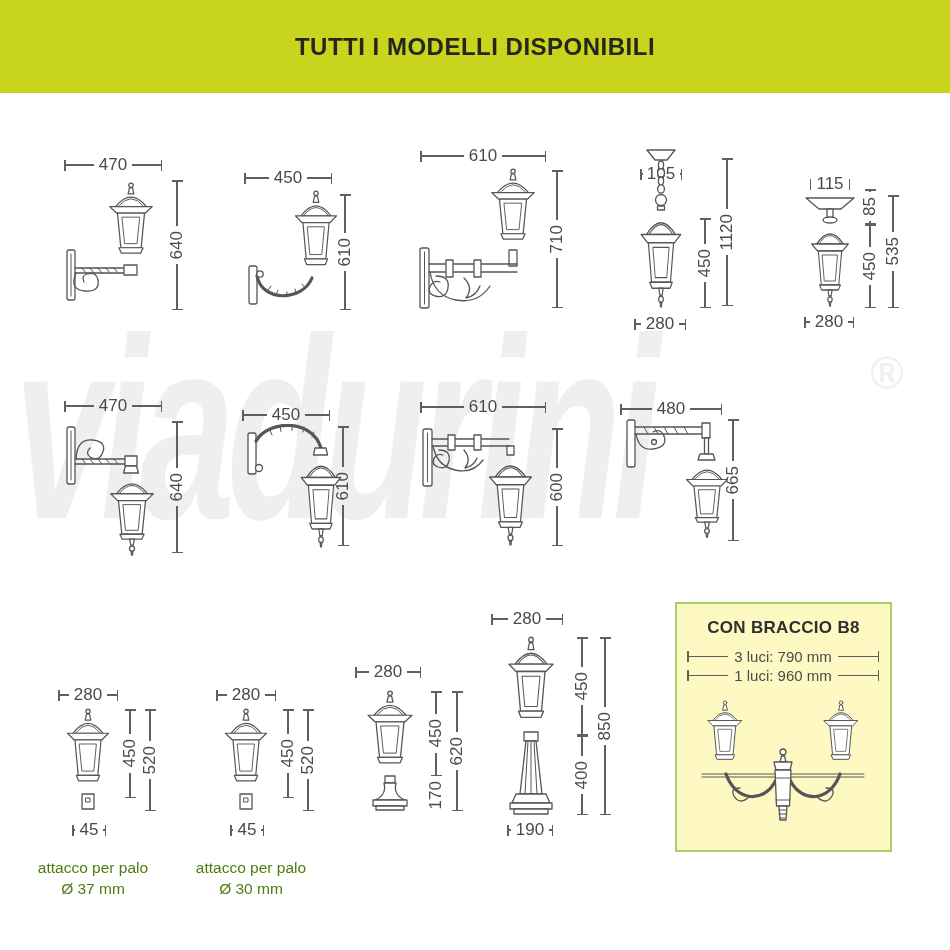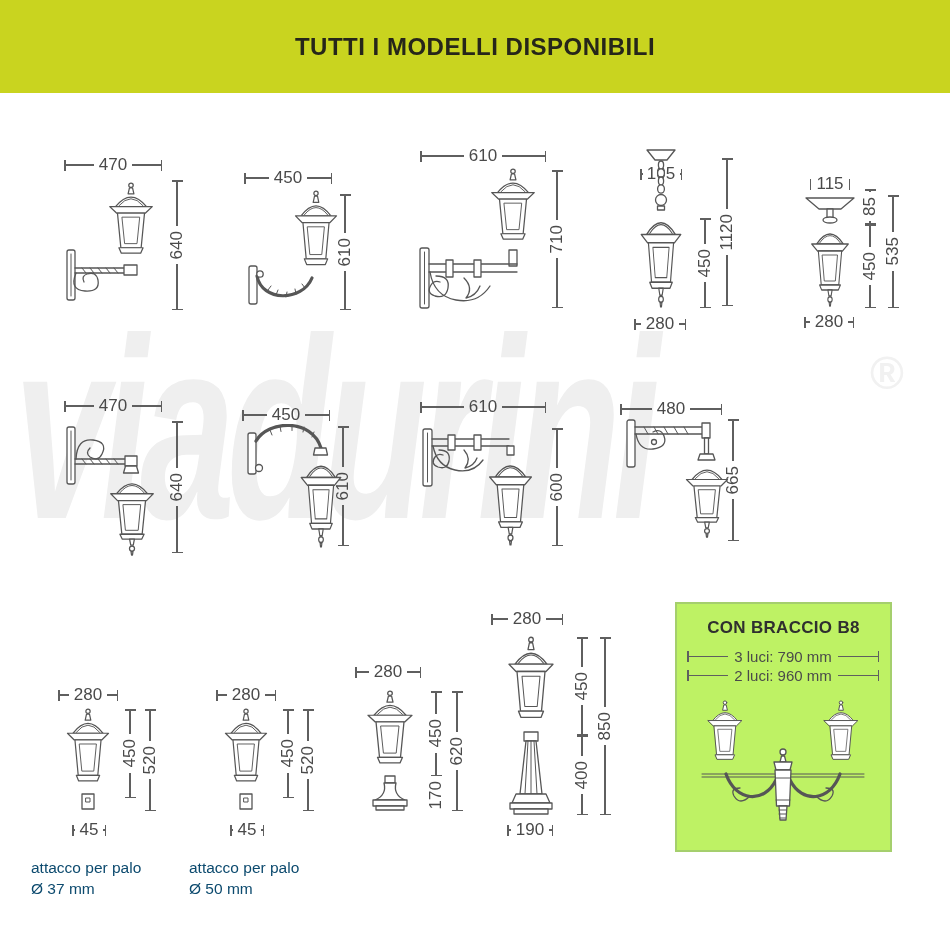--- a/index.html
+++ b/index.html
@@ -21,25 +21,25 @@
   
   .fig-svg{position:absolute;z-index:2;}
   .hdim{position:absolute;display:flex;align-items:center;z-index:2;color:#4a4a4a;}
   .hdim i{display:block;width:1.5px;height:11px;background:#5f5f5f;}
   .hdim b{display:block;flex:1;height:1.2px;background:#5f5f5f;}
   .hdim span{font-weight:normal;font-size:17px;padding:0 5px;white-space:nowrap;}
   .vdim{position:absolute;display:flex;flex-direction:column;align-items:center;width:18px;z-index:2;color:#4a4a4a;}
   .vdim i{display:block;height:1.5px;width:11px;background:#5f5f5f;}
   .vdim b{display:block;flex:1;width:1.2px;background:#5f5f5f;}
   .vdim span{writing-mode:vertical-rl;transform:rotate(180deg);font-size:17px;padding:5px 0;white-space:nowrap;}
-  .cap{position:absolute;z-index:2;text-align:left;font-size:15.5px;color:#0c4a6e;line-height:1.35;}
+  .cap{position:absolute;z-index:2;text-align:center;font-size:15.5px;color:#4d7c0f;line-height:1.35;}
 
   
   .gbox{position:absolute;left:675px;top:602px;width:213px;height:246px;border:2px solid #a5cf6d;
-        background:#bef264;z-index:2;}
+        background:#fef9c3;z-index:2;}
   .gbox .ttl{position:absolute;top:14px;left:0;width:100%;text-align:center;font-weight:bold;
              font-size:17px;color:#2f2f2f;letter-spacing:.3px;}
   .gbox .hdim span{font-size:15px;padding:0 6px;}
 
   
   .art{stroke:#565656;stroke-width:1.3;fill:none;stroke-linecap:round;stroke-linejoin:round;}
   .art .fw{fill:#fff;}
   .art .thick{stroke-width:3.2;}
 </style>
 </head>
@@ -427,21 +427,21 @@
     </div>
   <svg class="fig-svg" style="left:218px;top:708px;" width="56" height="106" viewBox="0 0 56 106">
     <use href="#lant-up" x="0" y="0" width="56" height="86"></use>
     <g class="art">
         <rect class="fw" x="22" y="86" width="12" height="15"></rect>
         <rect x="26" y="90" width="4" height="4" stroke-width="1"></rect>
       </g>
   </svg>
   <div class="cap" style="left:189px;top:858px;width:124px;">
     <div>attacco per palo</div>
-    <div>Ø 50 mm</div>
+    <div>Ø 30 mm</div>
   </div>
 
   <div class="hdim" style="left:355px;top:662px;width:66px;">
     <i></i>
       <b></b>
       <span>280</span>
       <b></b>
       <i></i>
     </div>
   <div class="vdim" style="left:427px;top:691px;height:85px;">
@@ -527,21 +527,21 @@
     <div class="hdim" style="left:10px;top:44px;width:192px;">
       <i></i>
         <b></b>
         <span>3 luci: 790 mm</span>
         <b></b>
         <i></i>
       </div>
     <div class="hdim" style="left:10px;top:63px;width:192px;">
       <i></i>
         <b></b>
-        <span>2 luci: 960 mm</span>
+        <span>1 luci: 960 mm</span>
         <b></b>
         <i></i>
       </div>
     <svg class="fig-svg" style="left:11px;top:88px;" width="190" height="148" viewBox="0 0 190 148">
       <g class="art">
         <path d="M14,82 H176 M14,85 H176" stroke-width="1"></path>
         <path class="thick" d="M88,88 C76,112 48,110 38,82"></path>
         <path class="thick" d="M102,88 C114,112 142,110 152,82"></path>
         <path d="M62,104 q-10,10 -16,0 q-4,-8 6,-8"></path>
         <path d="M128,104 q10,10 16,0 q4,-8 -6,-8"></path>

